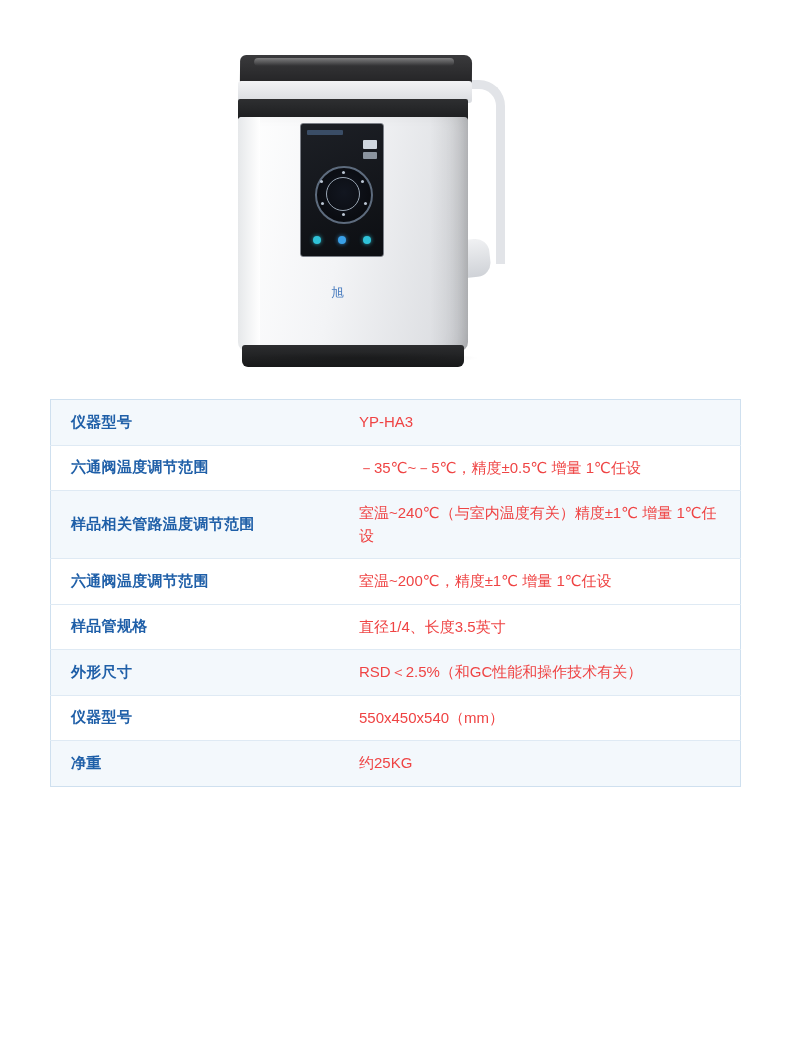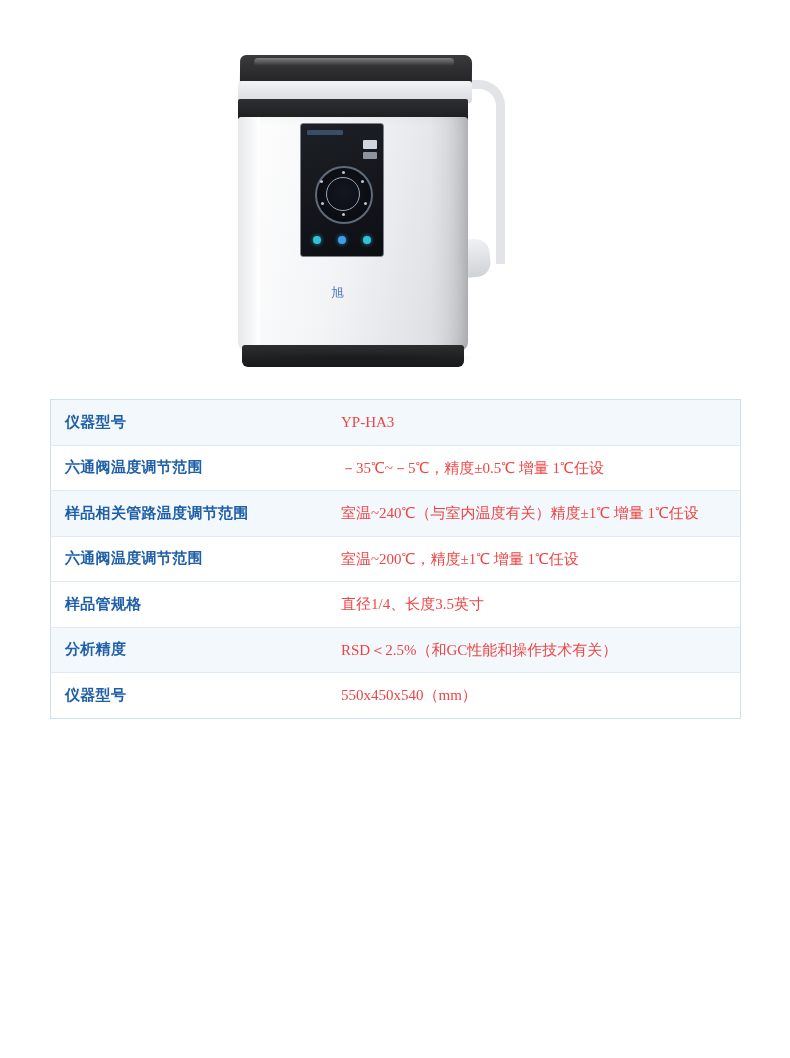--- a/index.html
+++ b/index.html
@@ -240,23 +240,22 @@
     border: 1px solid #cfe0ef;
     border-collapse: collapse;
     background: #ffffff;
     font-size: 15px;
   }
   .spec-table tr {
     border-bottom: 1px solid #dfeaf4;
   }
   .spec-table tr:last-child { border-bottom: none; }
   .spec-table td {
-    padding: 11px 14px;
+    padding: 11px 20px;
     vertical-align: middle;
-    font-family: Liberation Serif, serif;
   }
   .spec-table td.label {
     width: 248px;
     color: #1f5fa8;
     font-weight: bold;
     letter-spacing: .3px;
   }
   .spec-table td.value {
     color: #ef4444;
     line-height: 1.5;
@@ -325,21 +324,25 @@
     </tr>
     <tr class="plain">
       <td class="label">六通阀温度调节范围</td>
       <td class="value">室温~200℃，精度±1℃ 增量 1℃任设</td>
     </tr>
     <tr class="plain">
       <td class="label">样品管规格</td>
       <td class="value">直径1/4、长度3.5英寸</td>
     </tr>
     <tr class="alt">
-      <td class="label">分析精度</td>
+      <td class="label">外形尺寸</td>
       <td class="value">RSD＜2.5%（和GC性能和操作技术有关）</td>
     </tr>
     <tr class="plain">
       <td class="label">仪器型号</td>
       <td class="value">550x450x540（mm）</td>
     </tr>
+    <tr class="alt">
+      <td class="label">净重</td>
+      <td class="value">约25KG</td>
+    </tr>
   </tbody>
 </table>
 
 </body></html>

